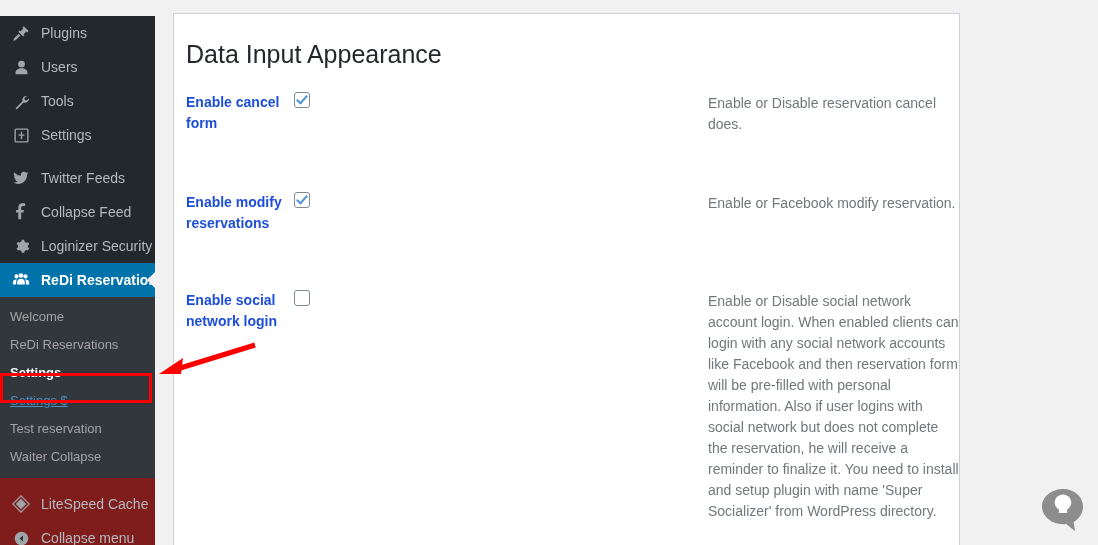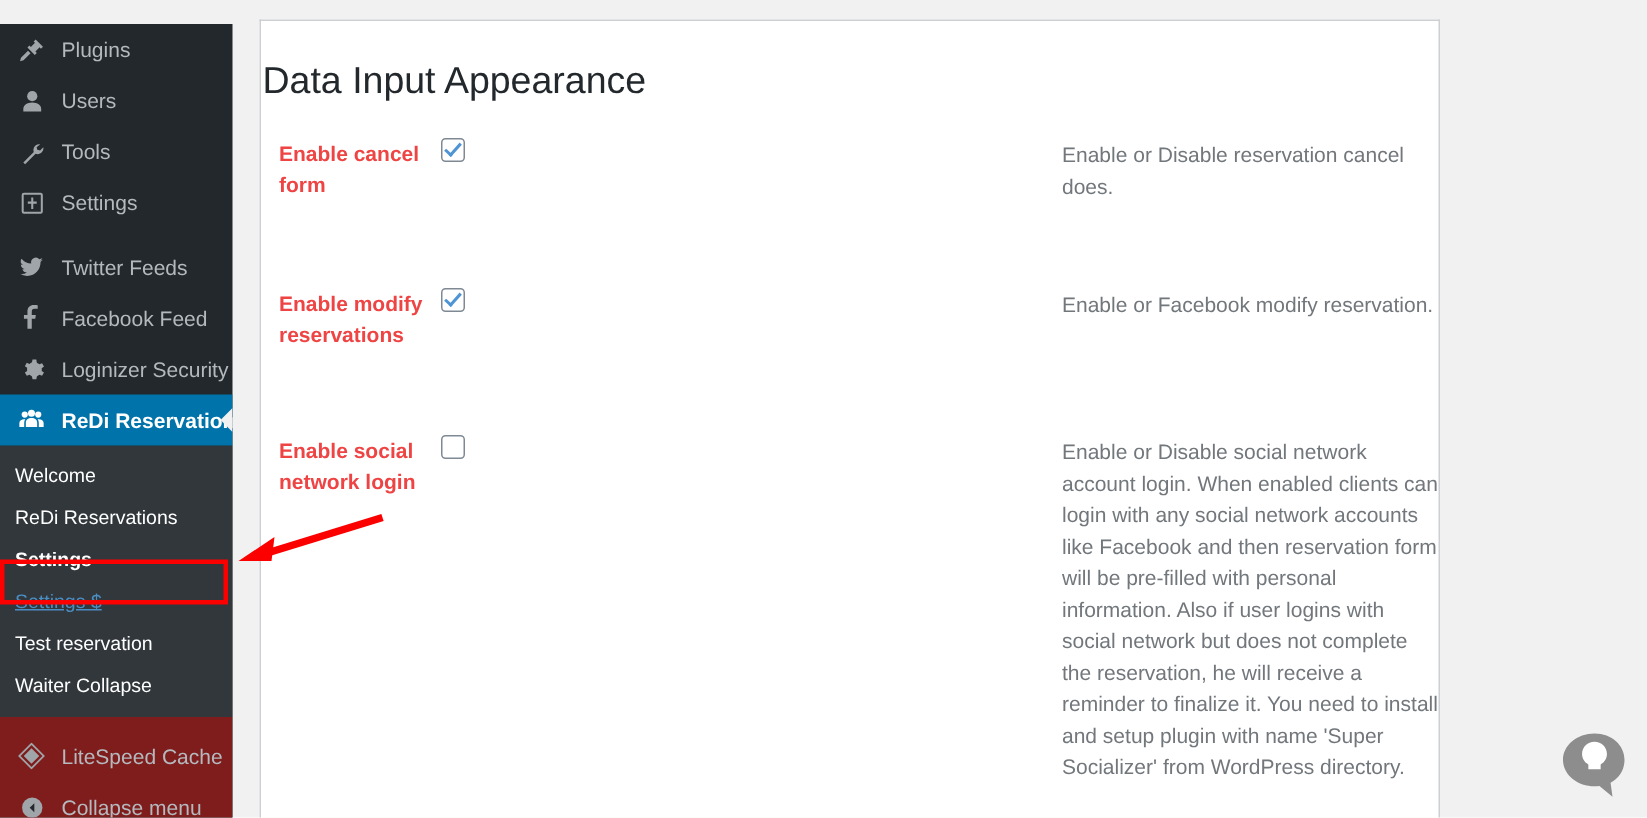--- a/index.html
+++ b/index.html
@@ -66,21 +66,21 @@
   .menu-gap { height: 9px; }
 
   #submenu {
     background: #32373c;
     padding: 6px 0 7px 0;
   }
   .submenu-item {
     display: block;
     padding: 6px 0 6px 10px;
     font-size: 13px;
-    color: #ffffff;
+    color: #a3a3a3;
     line-height: 16px;
     white-space: nowrap;
   }
   .submenu-item.current {
     color: #fff;
     font-weight: bold;
   }
   .submenu-item.link-blue {
     color: #4a8ec2;
     text-decoration: underline;
@@ -118,39 +118,39 @@
     width: 787px;
     height: 545px;
     background: #ffffff;
     border: 1px solid #ccd0d4;
     border-bottom: none;
     box-sizing: border-box;
     overflow: hidden;
   }
   #page-title {
     margin: 0;
-    padding: 25px 0 0 1px;
+    padding: 25px 0 0 12px;
     font-size: 25px;
     font-weight: normal;
     color: #23282d;
     line-height: 30px;
   }
 
   .settings-rows { padding: 22px 0 0 12px; }
 
   .setting-row {
     display: flex;
     align-items: flex-start;
   }
   .sr-label {
     width: 108px;
     flex: 0 0 108px;
     font-size: 14px;
     font-weight: bold;
-    color: #ef4444;
+    color: #1d4ed8;
     line-height: 21px;
     padding-top: 1px;
   }
   .sr-control {
     width: 414px;
     flex: 0 0 414px;
     padding-top: 1px;
   }
   .sr-desc {
     flex: 1 1 auto;
@@ -248,21 +248,21 @@
     </span>
     <span>Twitter Feeds</span>
   </div>
 
   <div class="menu-item">
     <span class="mi-icon">
       <svg width="18" height="18" viewBox="0 0 20 20" fill="currentColor">
           <path d="M12.4 3.2h2.2V.6C14.2.5 13 .4 11.7.4 8.9.4 7 2.1 7 5.2v2.5H4.4v2.9H7v7.4h3.2v-7.4h2.6l.4-2.9h-3V5.5c0-1.5.4-2.3 2.2-2.3z"></path>
         </svg>
     </span>
-    <span>Facebook Feed</span>
+    <span>Collapse Feed</span>
   </div>
 
   <div class="menu-item">
     <span class="mi-icon">
       <svg width="17" height="17" viewBox="0 0 20 20" fill="currentColor">
           <path d="M10 6.8A3.2 3.2 0 1 0 10 13.2 3.2 3.2 0 0 0 10 6.8zm7.4 4.4.1-1.2-.1-1.2 1.8-1.3-1.5-2.6-2.1.8a6.9 6.9 0 0 0-2-1.2L13.2 2h-3l-.4 2.2a6.9 6.9 0 0 0-2 1.2l-2.1-.8L4.2 7.2l1.8 1.3-.1 1.2.1 1.2-1.8 1.3 1.5 2.6 2.1-.8c.6.5 1.3.9 2 1.2l.4 2.2h3l.4-2.2c.7-.3 1.4-.7 2-1.2l2.1.8 1.5-2.6-1.8-1.3z"></path>
         </svg>
     </span>
     <span>Loginizer Security</span>
   </div>

